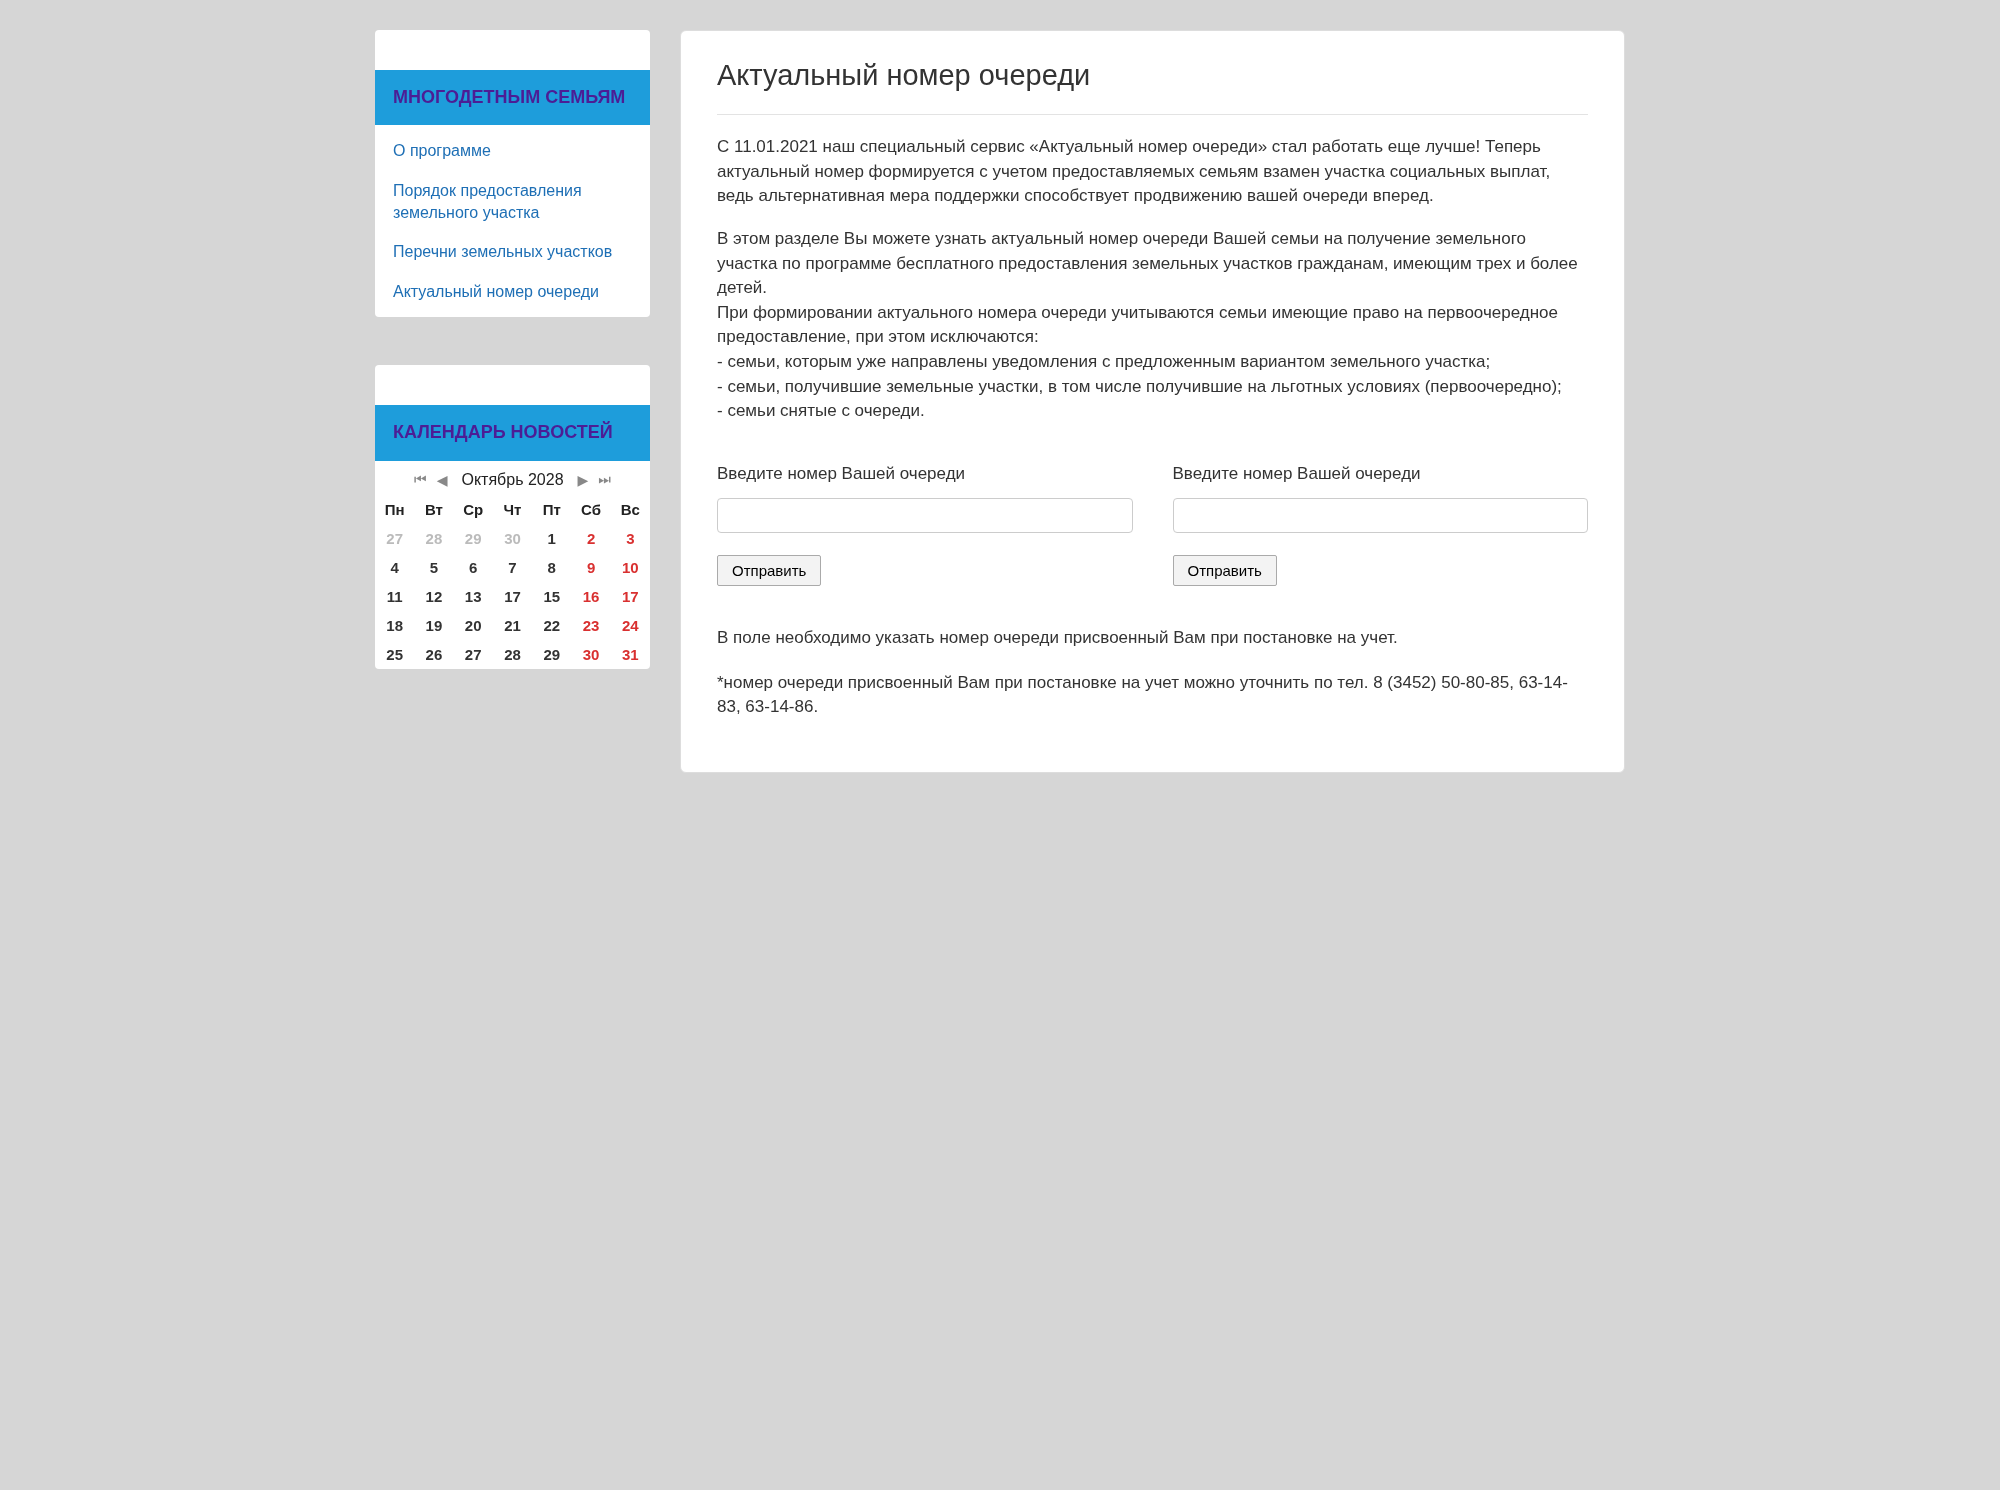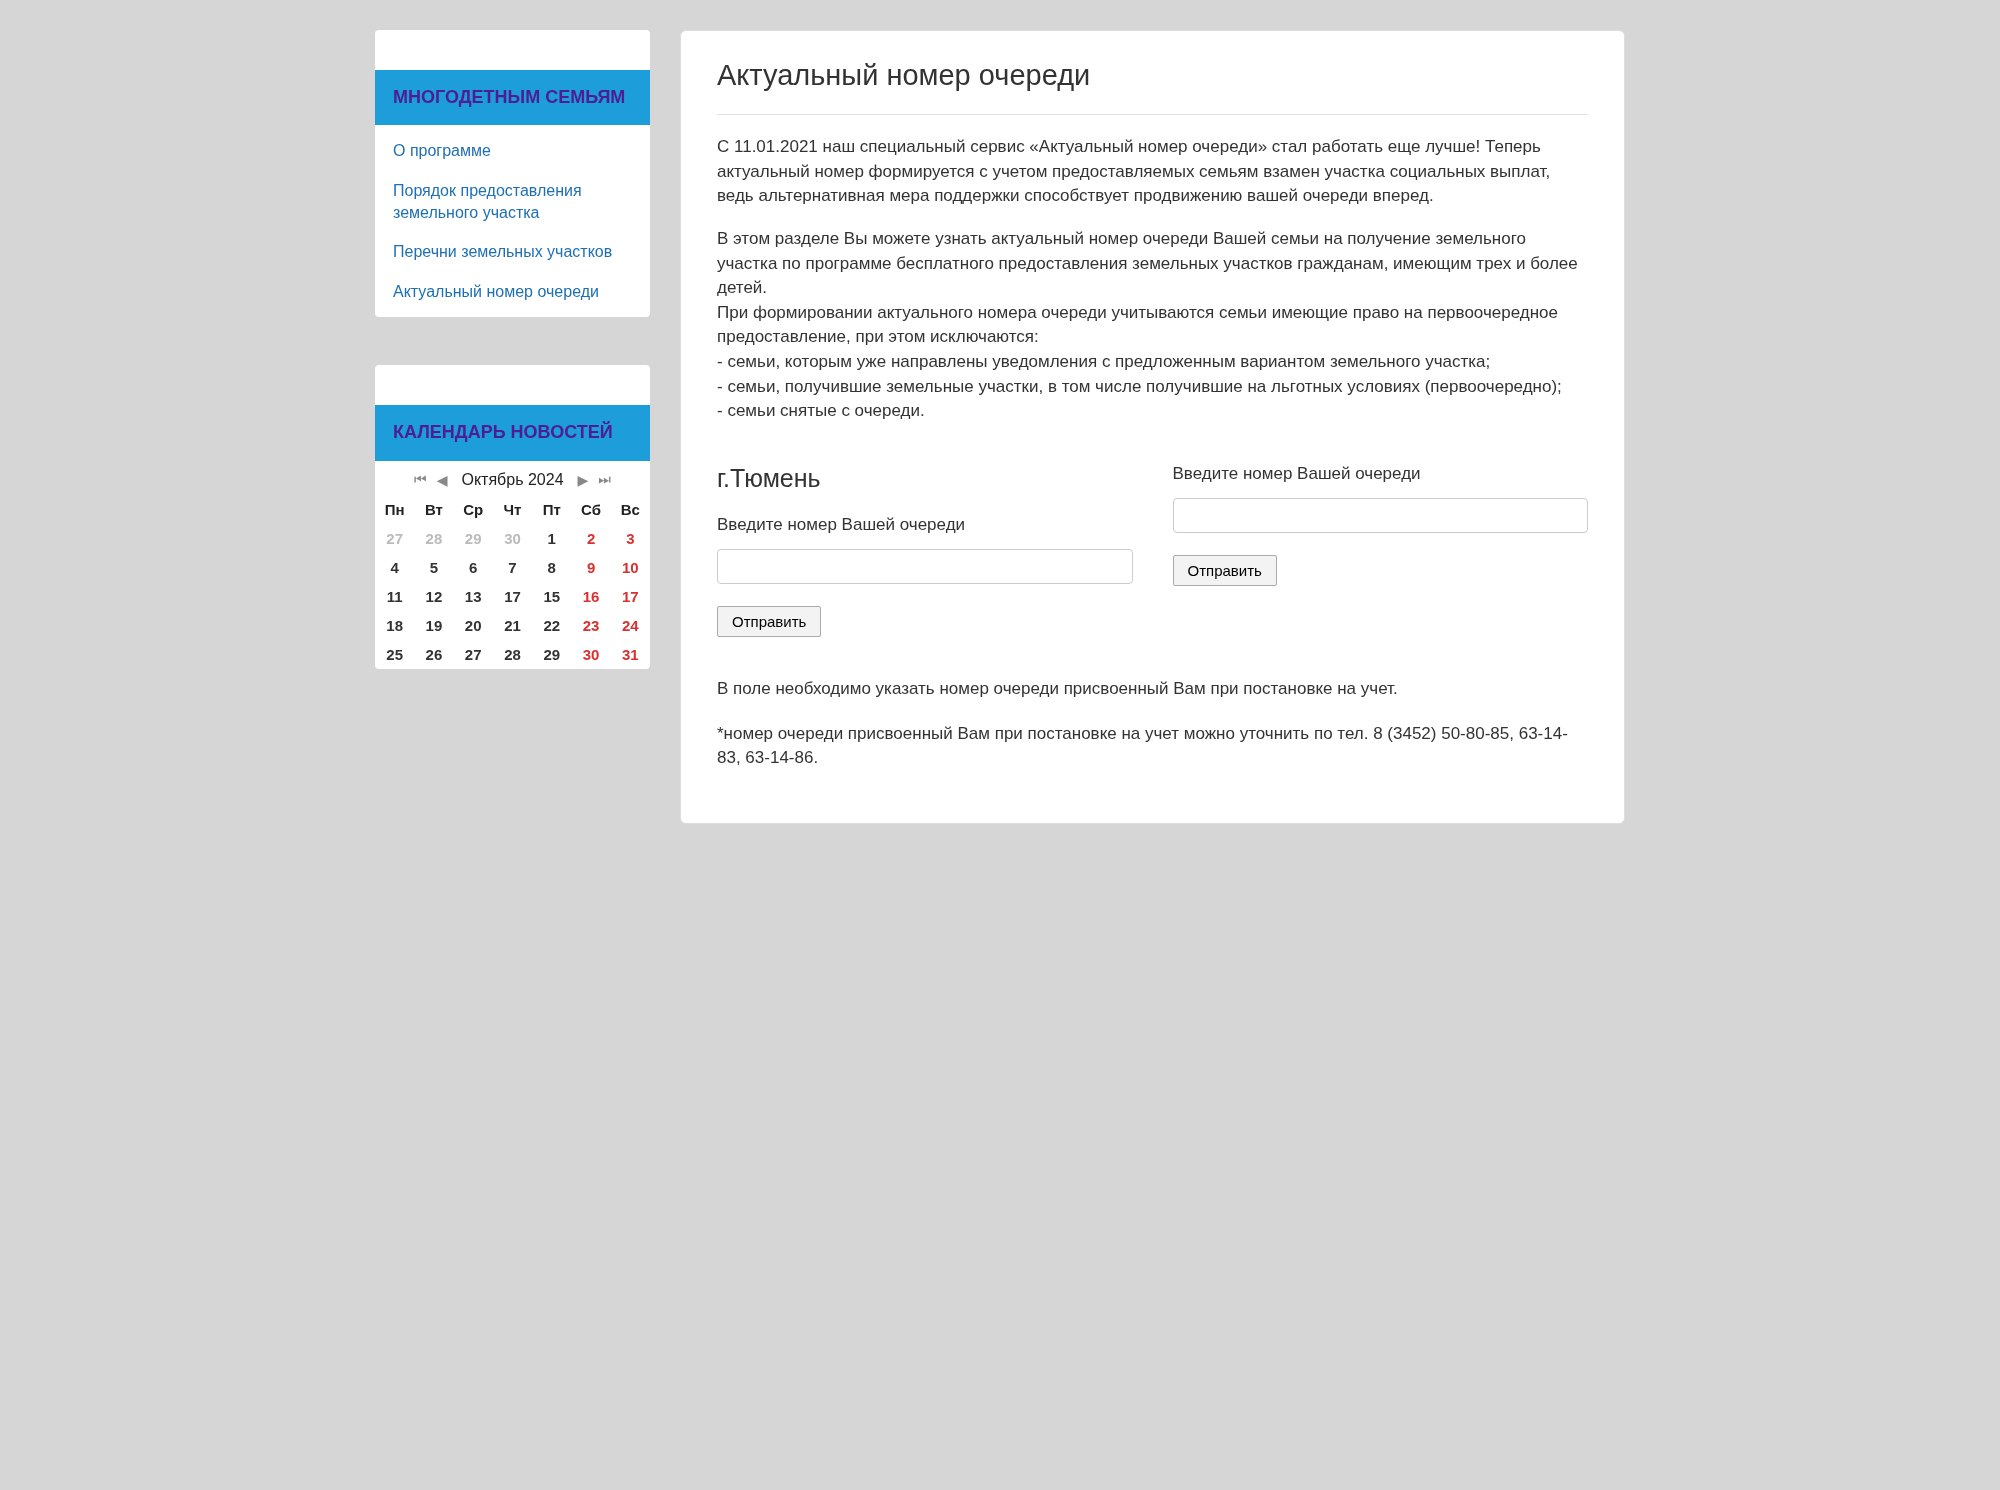--- a/index.html
+++ b/index.html
@@ -151,21 +151,21 @@
         <a class="nav-link">Перечни земельных участков</a>
         <a class="nav-link">Актуальный номер очереди</a>
       </div>
     </div>
 
     <div class="widget">
       <div class="widget-header">КАЛЕНДАРЬ НОВОСТЕЙ</div>
       <div class="cal-nav">
         <span class="cal-arrow">⏮</span>
         <span class="cal-arrow">◀</span>
-        <span class="cal-title">Октябрь 2024</span>
+        <span class="cal-title">Октябрь 2028</span>
         <span class="cal-arrow">▶</span>
         <span class="cal-arrow">⏭</span>
       </div>
       <table class="calendar">
         <thead>
             <tr>
               <th>Пн</th>
               <th>Вт</th>
               <th>Ср</th>
               <th>Чт</th>
@@ -231,21 +231,20 @@
     <hr class="rule">
     <p class="para">С 11.01.2021 наш специальный сервис «Актуальный номер очереди» стал работать еще лучше! Теперь актуальный номер формируется с учетом предоставляемых семьям взамен участка социальных выплат, ведь альтернативная мера поддержки способствует продвижению вашей очереди вперед.</p>
     <p class="para" style="white-space:pre-line">В этом разделе Вы можете узнать актуальный номер очереди Вашей семьи на получение земельного участка по программе бесплатного предоставления земельных участков гражданам, имеющим трех и более детей.
 При формировании актуального номера очереди учитываются семьи имеющие право на первоочередное предоставление, при этом исключаются:
 - семьи, которым уже направлены уведомления с предложенным вариантом земельного участка;
 - семьи, получившие земельные участки, в том числе получившие на льготных условиях (первоочередно);
 - семьи снятые с очереди.</p>
 
     <div class="forms">
       <div class="form-col">
-        <h2>г.Тюмень</h2>
         <label class="form-label">Введите номер Вашей очереди</label>
         <input class="form-input" type="text" style="">
         <button class="submit-btn">Отправить</button>
       </div>
       <div class="form-col">
         <label class="form-label">Введите номер Вашей очереди</label>
         <input class="form-input" type="text" style="">
         <button class="submit-btn">Отправить</button>
       </div>
     </div>

